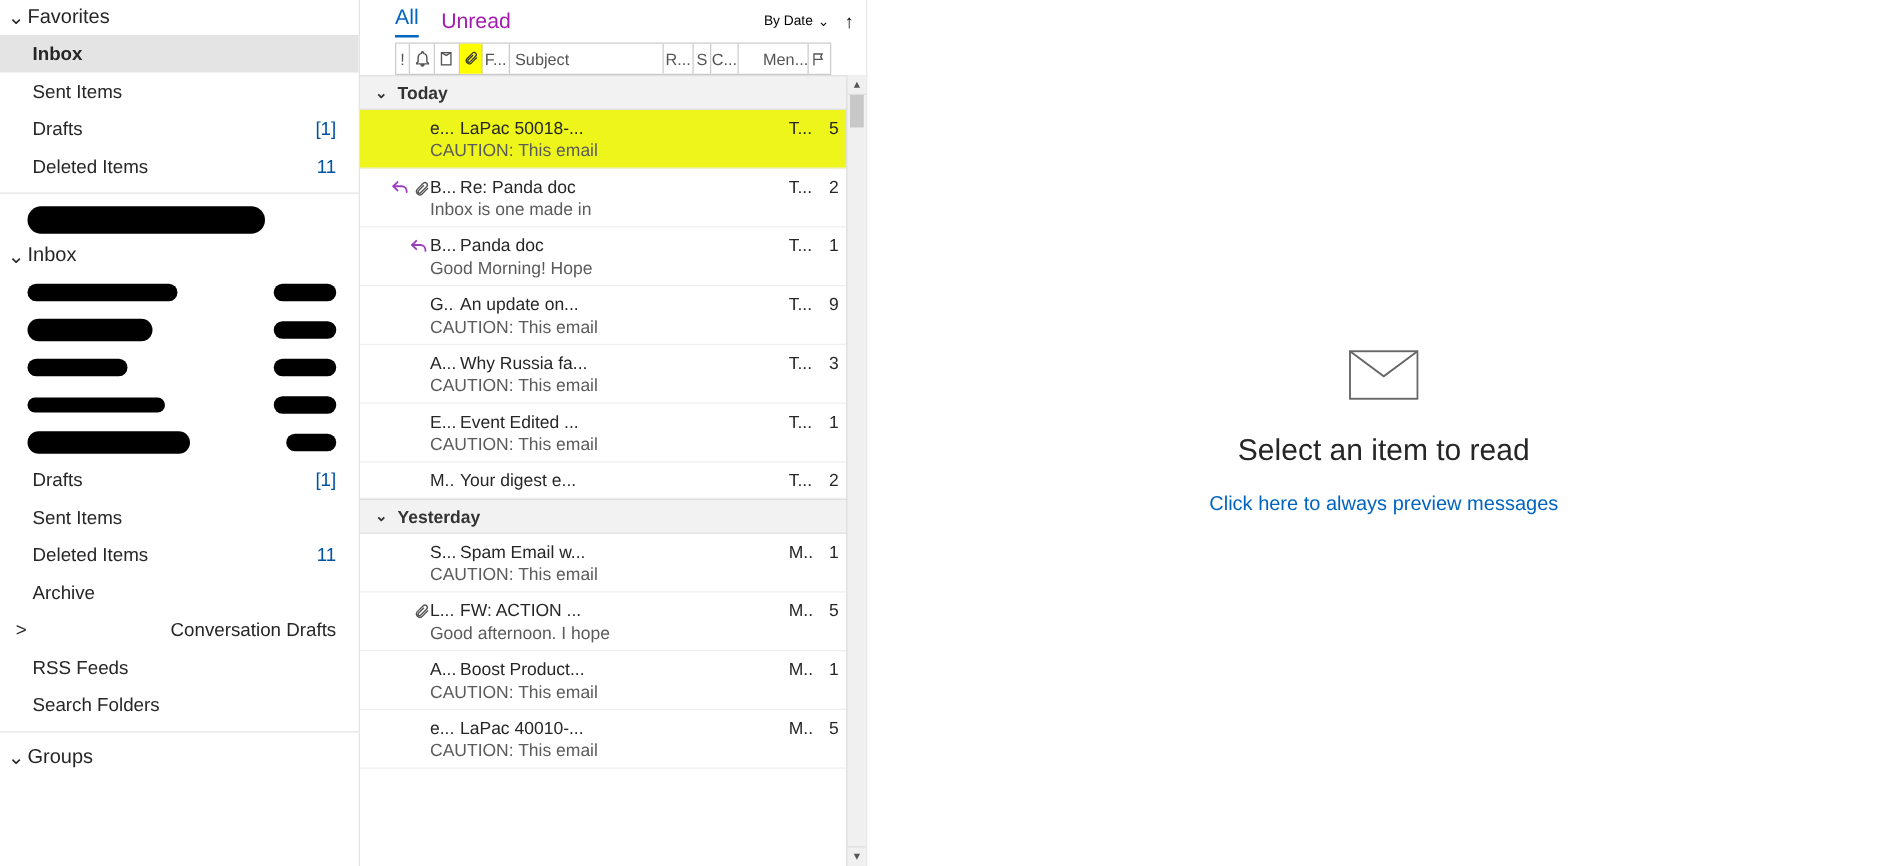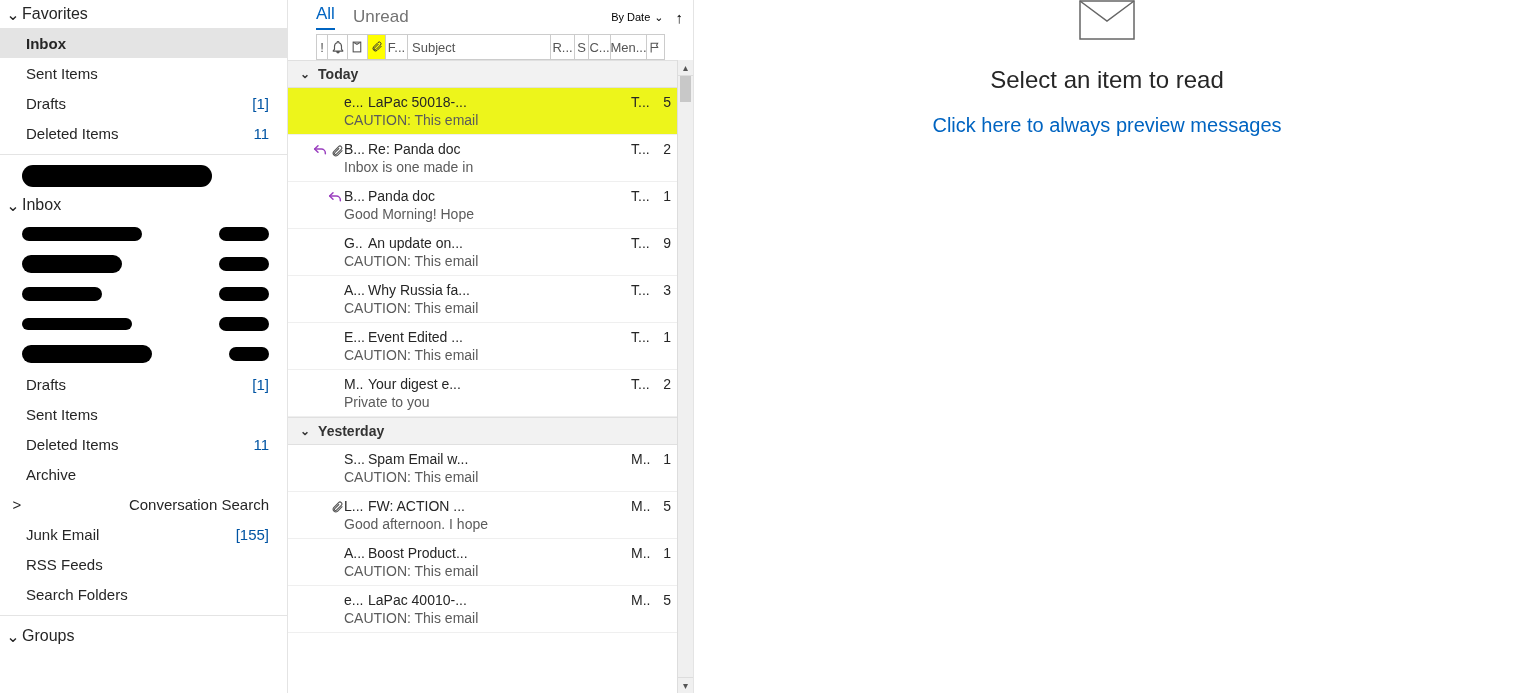--- a/index.html
+++ b/index.html
@@ -20,21 +20,21 @@
   .nav-divider { height:1px; background:#e4e4e4; margin:6px 0; }
 
   .redact-block { display:flex; align-items:center; justify-content:space-between; height:30px; padding-left:22px; padding-right:18px; }
   .redact { background:#000; border-radius:14px; height:14px; }
   .redact.big { height:22px; border-radius:18px; }
   .redact.small { height:14px; border-radius:10px; }
 
   
   .list { width: 406px; display:flex; flex-direction:column; border-right:1px solid #e4e4e4; }
   .list-tabs { display:flex; align-items:center; height:34px; padding-left:28px; padding-right:10px; font-size:17px; }
-  .list-tabs .tab { margin-right:18px; color:#737373; }
+  .list-tabs .tab { margin-right:18px; color:#a21caf; }
   .list-tabs .tab.active { color:#0064c1; border-bottom:2px solid #0064c1; padding-bottom:4px; }
   .list-tabs .spacer { flex:1; }
   .list-tabs .sortby { font-size:11px; display:flex; align-items:center; gap:4px; }
   .list-tabs .arrow-up { margin-left:12px; font-size:15px; }
 
   .list-filters { display:flex; align-items:stretch; height:26px; margin:0 28px 0 28px; border-top:1px solid #ccc; border-bottom:1px solid #ccc; }
   .list-filters .fcell { border-right:1px solid #ccc; display:flex; align-items:center; justify-content:center; padding:0 2px; color:#555; font-size:13px; }
   .list-filters .fcell.first { border-left:1px solid #ccc; }
   .list-filters .fcell svg { display:block; }
   .list-filters .fcell.highlight { background:#ffff00; }
@@ -55,24 +55,24 @@
   .msg .icons svg { display:block; }
   .msg .content { flex:1; min-width:0; }
   .msg .row1 { display:flex; font-size:14px; color:#262626; }
   .msg .row1 .from { width:20px; white-space:nowrap; overflow:hidden; }
   .msg .row1 .subj { flex:1; white-space:nowrap; overflow:hidden; margin-left:4px; }
   .msg .row1 .date { width:24px; white-space:nowrap; overflow:hidden; margin-left:4px; }
   .msg .row1 .num  { width:12px; text-align:right; margin-left:4px; }
   .msg .preview { font-size:14px; color:#5b5b5b; margin-top:2px; white-space:nowrap; overflow:hidden; }
 
   
-  .reader { flex:1; display:flex; flex-direction:column; align-items:center; justify-content:flex-start; background:#fff; color:#262626; }
+  .reader { flex:1; display:flex; flex-direction:column; align-items:center; justify-content:center; background:#fff; color:#262626; }
   .reader .envelope { color:#5b5b5b; margin-bottom:22px; }
   .reader .title { font-size:24px; font-weight:300; margin-bottom:20px; }
-  .reader .link { color:#0064c1; font-size:20px; }
+  .reader .link { color:#0064c1; font-size:16px; }
 </style>
 </head>
 <body>
 
 <div class="app">
 
   <div class="nav">
     <div class="nav-section-header">
       <span class="chev">⌄</span>
       <span>Favorites</span>
@@ -136,25 +136,21 @@
         </div>
         <div class="nav-item">
           <span>Deleted Items</span>
           <span class="nav-count bold">11</span>
         </div>
         <div class="nav-item">
           <span>Archive</span>
         </div>
         <div class="nav-item chevron">
           <span class="chev">&gt;</span>
-          <span>Conversation Search</span>
-        </div>
-        <div class="nav-item">
-          <span>Junk Email</span>
-          <span class="nav-count">[155]</span>
+          <span>Conversation Drafts</span>
         </div>
         <div class="nav-item">
           <span>RSS Feeds</span>
         </div>
         <div class="nav-item">
           <span>Search Folders</span>
         </div>
       </div>
 
     <div class="nav-divider"></div>
@@ -193,21 +189,21 @@
       <span class="fcell highlight" style="width:18px;">
         <svg width="12" height="14" viewBox="0 0 24 24" fill="none" stroke="#333" stroke-width="2">
             <path d="M21 10l-9 9a5 5 0 01-7-7l9-9a3.5 3.5 0 015 5l-9 9a2 2 0 01-3-3l8-8"></path>
           </svg>
       </span>
       <span class="fcell" style="width:22px;">F...</span>
       <span class="fcell grow">Subject</span>
       <span class="fcell" style="width:24px;">R...</span>
       <span class="fcell" style="width:14px;">S</span>
       <span class="fcell" style="width:22px;">C...</span>
-      <span class="fcell" style="width:36px;">Men...</span>
+      <span class="fcell" style="width:36px;margin-left:20px;">Men...</span>
       <span class="fcell" style="width:18px;">
         <svg width="13" height="13" viewBox="0 0 24 24" fill="none" stroke="#555" stroke-width="2">
             <path d="M4 21V4h12l-2 4 2 4H4"></path>
           </svg>
       </span>
     </div>
 
     <div class="list-body">
       <div id="msg-groups">
           <div class="group-header">
@@ -307,21 +303,20 @@
           </div>
           <div class="msg">
             <div class="icons"></div>
             <div class="content">
               <div class="row1">
                 <span class="from">M...</span>
                 <span class="subj">Your digest e...</span>
                 <span class="date">T...</span>
                 <span class="num">2</span>
               </div>
-              <div class="preview">Private to you</div>
             </div>
           </div>
           <div class="group-header">
             <span class="chev">⌄</span>
             <span>Yesterday</span>
           </div>
           <div class="msg">
             <div class="icons"></div>
             <div class="content">
               <div class="row1">

